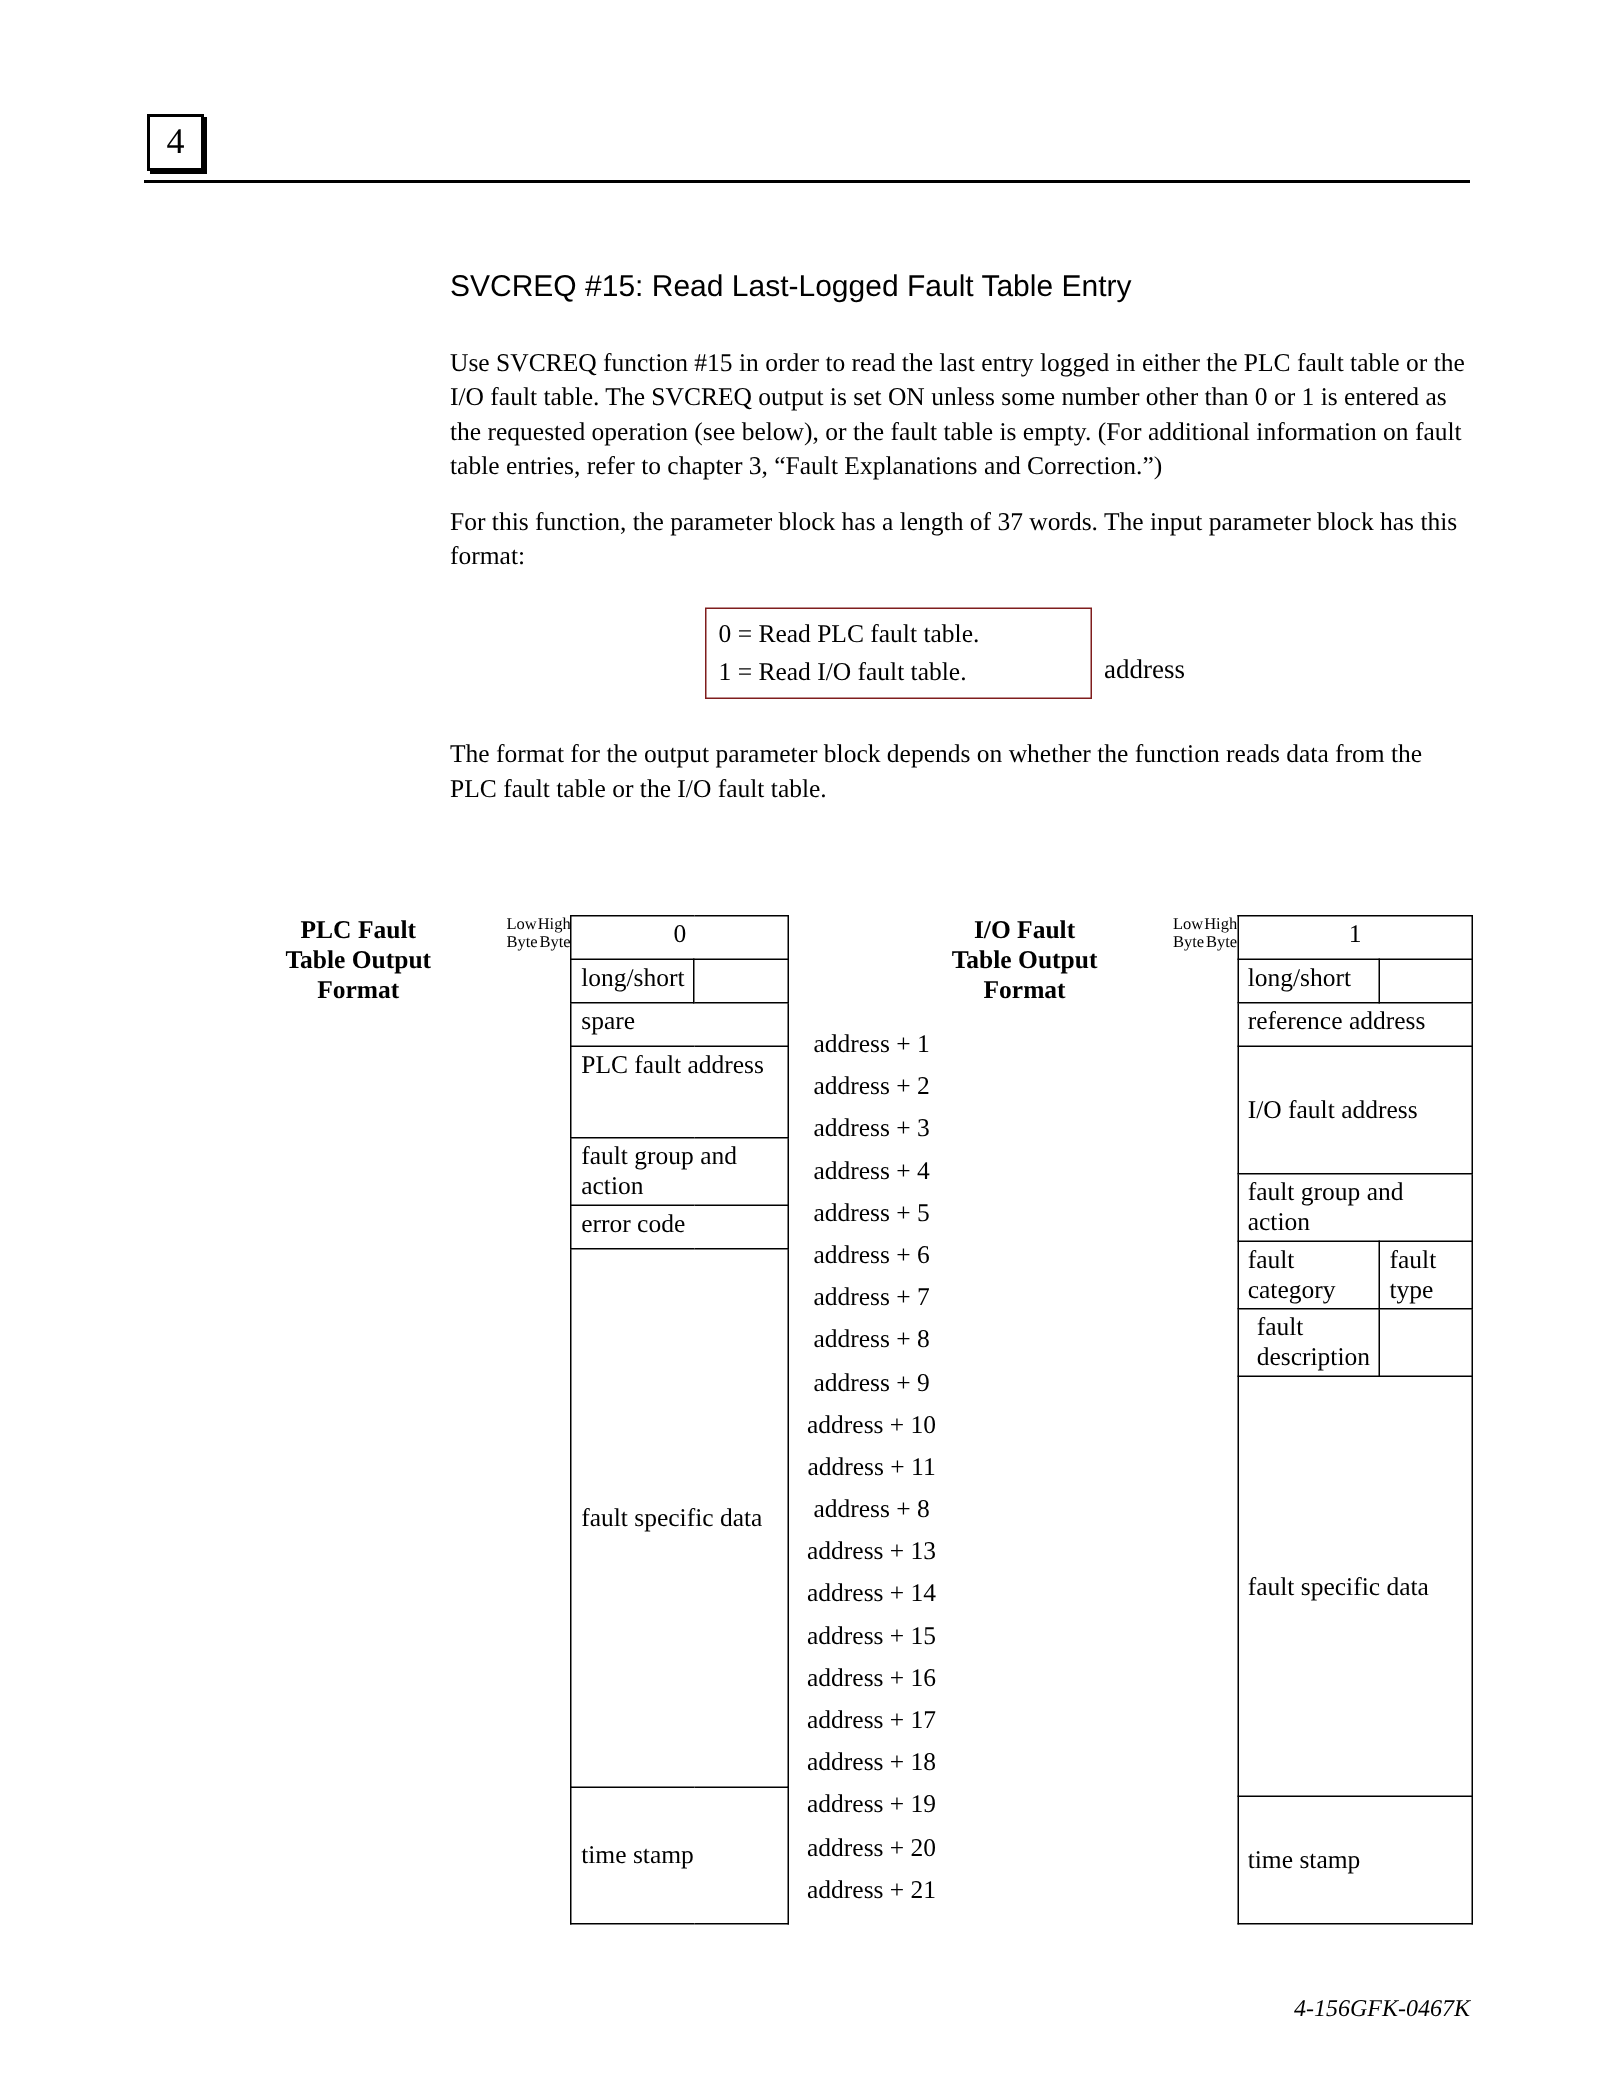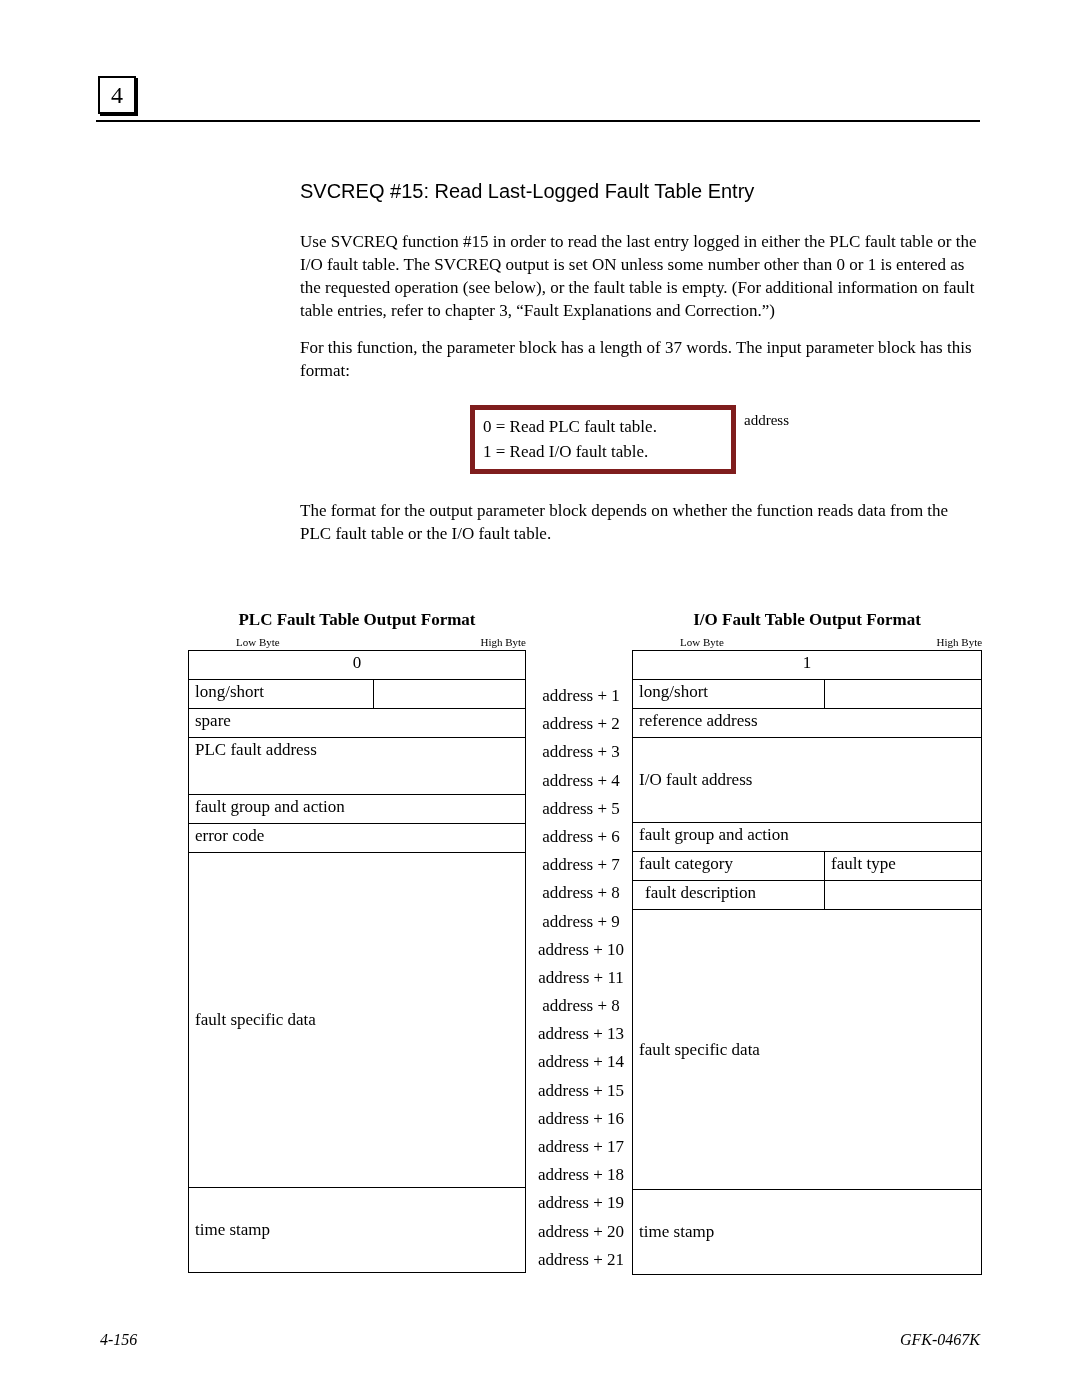--- a/index.html
+++ b/index.html
@@ -53,42 +53,42 @@
     font-size: 17px;
     line-height: 1.35;
     margin: 0 0 14px 0;
   }
   .param-block {
     margin: 22px auto 26px auto;
     display: flex;
     width: 340px;
   }
   .param-cell {
-    border: 5px solid #7f1d1d;
+    border: 1px solid #7f1d1d;
     padding: 4px 8px;
     font-size: 17px;
     line-height: 1.5;
     width: 240px;
   }
   .param-label {
-    font-size: 15px;
+    font-size: 18px;
     padding: 4px 0 4px 8px;
     line-height: 1.5;
+    margin-top: 24px;
   }
   .tables-row {
     position: absolute;
     top: 610px;
     left: 188px;
     right: 100px;
     display: flex;
     gap: 8px;
   }
   .table-col {
     display: flex;
-    flex-direction: column;
   }
   .table-title {
     font-weight: bold;
     font-size: 17px;
     text-align: center;
     margin-bottom: 6px;
   }
   .byte-headers {
     display: flex;
     font-size: 11px;
@@ -120,21 +120,21 @@
     white-space: nowrap;
   }
   .footer {
     position: absolute;
     left: 100px;
     right: 100px;
     bottom: 48px;
     font-size: 16px;
     font-style: italic;
     display: flex;
-    justify-content: space-between;
+    justify-content: flex-end;
   }
   .footer .center { text-align: center; flex: 1; }
   .center-text { text-align: center; }
 </style>
 </head>
 <body>
 
 <div class="page">
 
   <div class="chapter-box">

